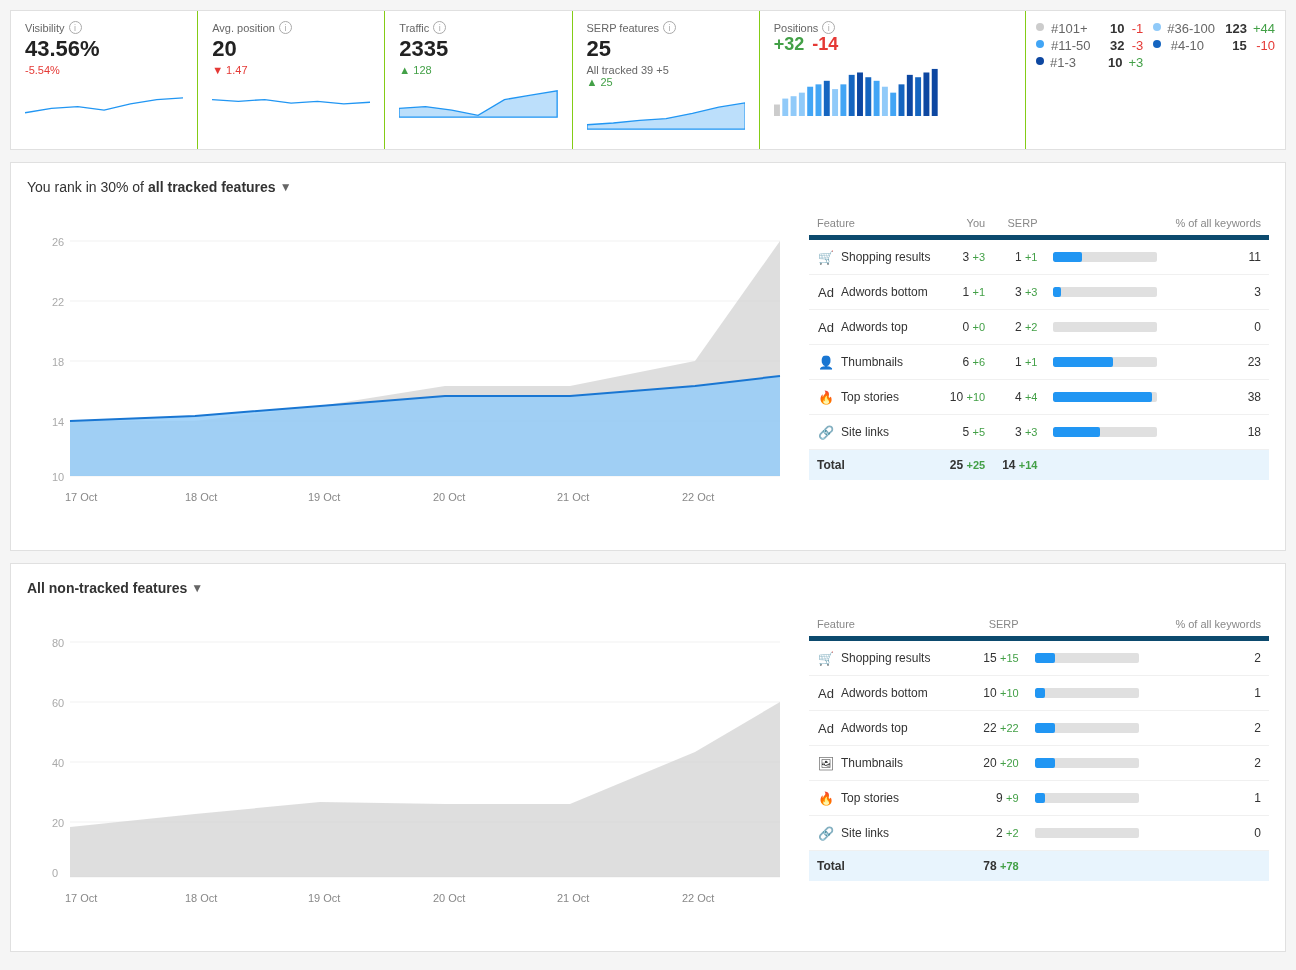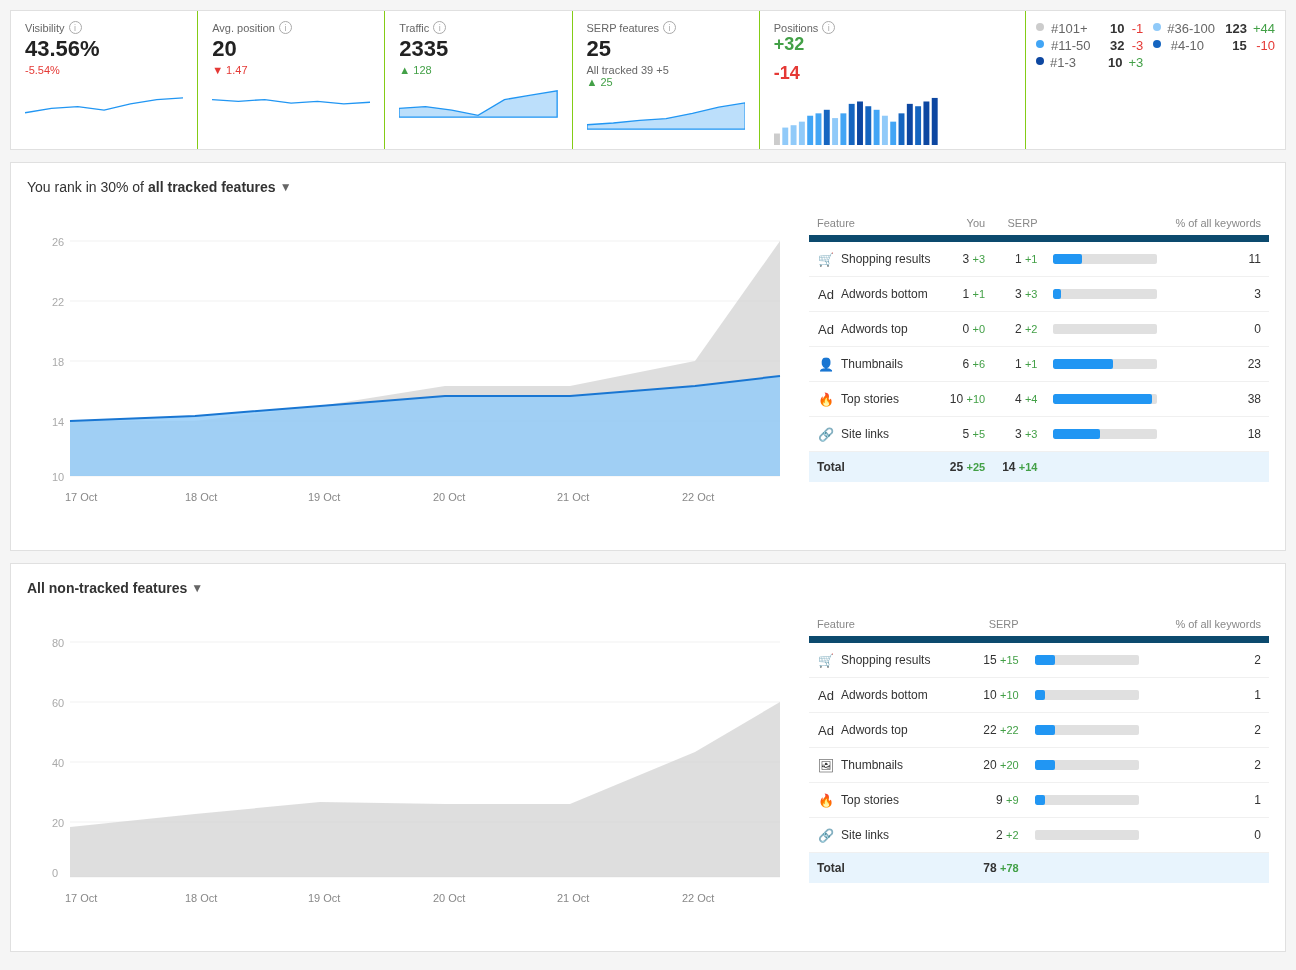--- a/index.html
+++ b/index.html
@@ -65,21 +65,21 @@
       width: 460px;
     }
     
     
     .feature-table { width: 100%; border-collapse: collapse; font-size: 12px; }
     .feature-table th {
       text-align: left;
       color: #888;
       font-weight: normal;
       padding: 6px 8px;
-      border-bottom: 7px solid #0c4a6e;
+      border-bottom: 5px solid #0c4a6e;
       font-size: 11px;
     }
     .feature-table th.right { text-align: right; }
     .feature-table td {
       padding: 8px 8px;
       border-bottom: 1px solid #f0f0f0;
       vertical-align: middle;
     }
     .feature-table tr:last-child td { border-bottom: none; }
     .feature-name { display: flex; align-items: center; gap: 6px; color: #333; }
@@ -94,21 +94,21 @@
     
     .total-row { background: #e8f4fd; }
     .total-row td { font-weight: 600; color: #333; padding: 8px 8px; }
     
     
     .chart-svg { width: 100%; }
     
     
     .info-icon { width: 13px; height: 13px; border-radius: 50%; border: 1px solid #aaa; display: inline-flex; align-items: center; justify-content: center; font-size: 9px; color: #aaa; cursor: help; }
 
-    .positions-header { display: flex; gap: 8px; margin-bottom: 8px; flex-direction: column; }
+    .positions-header { display: flex; gap: 8px; margin-bottom: 8px; }
     .pos-up { color: #43a047; font-size: 18px; font-weight: bold; }
     .pos-down { color: #e53935; font-size: 18px; font-weight: bold; }
   </style>
 </head>
 <body>
 
 <div class="dashboard">
 
   <div class="metrics-bar">
 

